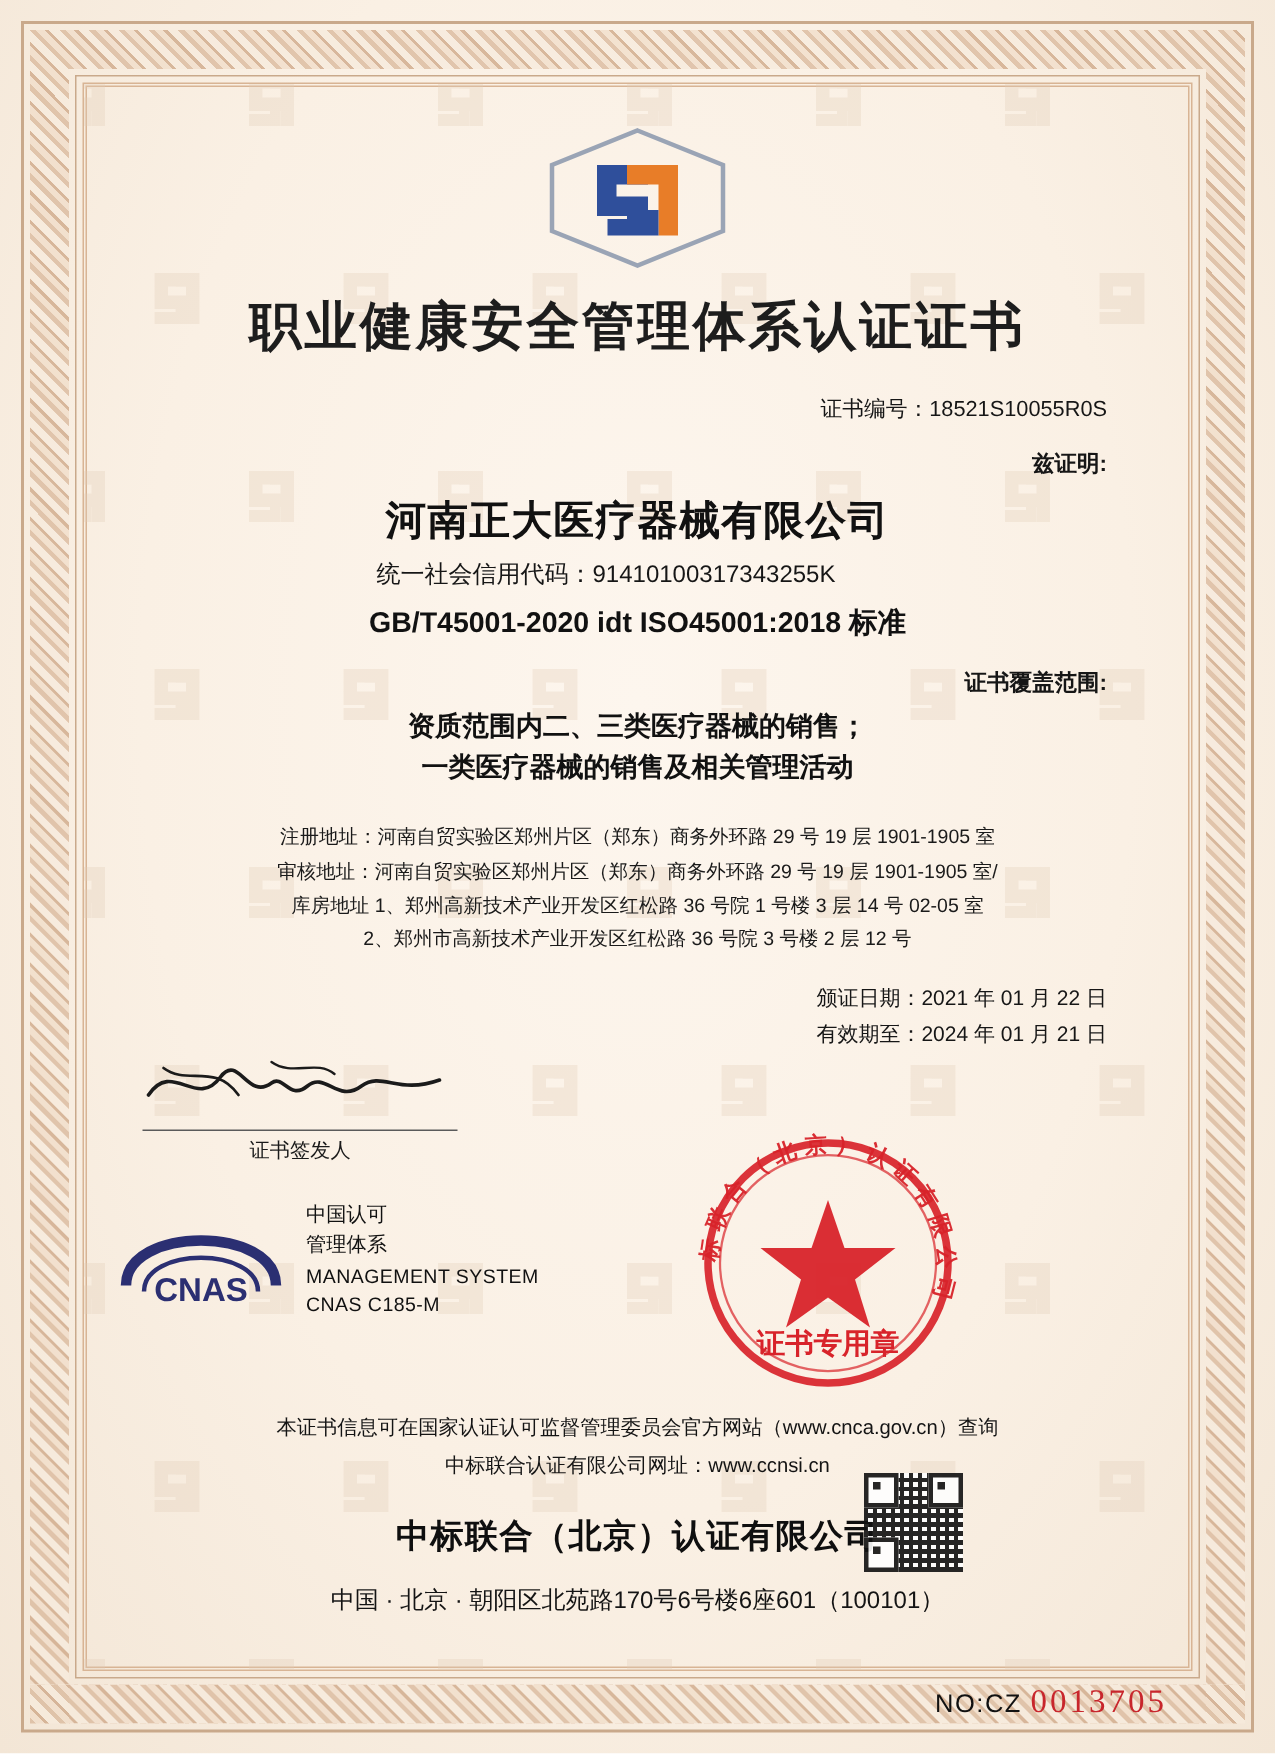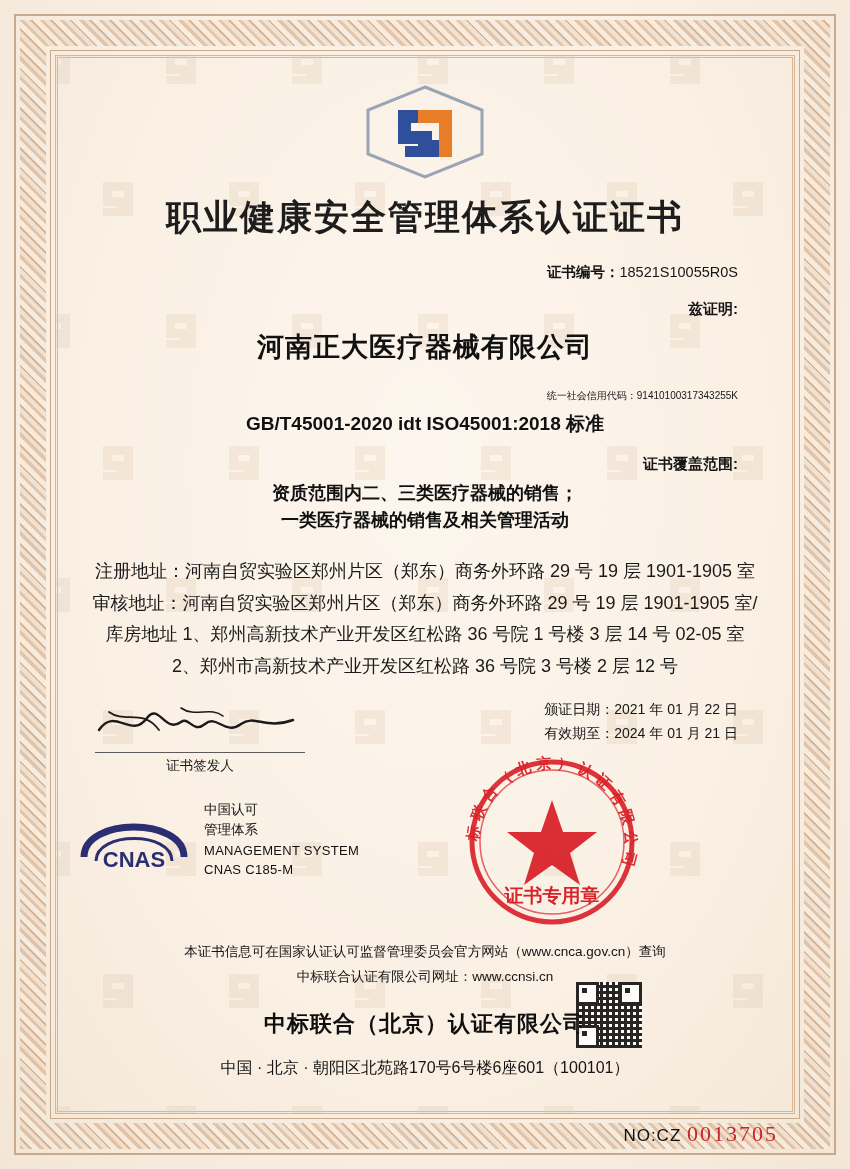--- a/index.html
+++ b/index.html
@@ -79,59 +79,58 @@
     letter-spacing: 2px;
     color: #1d1d1d;
   }
   .rowline {
     margin-top: 22px;
     text-align: right;
     padding-right: 42px;
     font-size: 14.5px;
     color: #161616;
   }
-  .rowline b { font-weight: bold; }
+  .rowline b { font-weight: normal; }
   .label-right {
     text-align: right;
     padding-right: 42px;
     font-size: 15px;
     font-weight: bold;
     color: #161616;
     margin-top: 18px;
   }
   .company {
     margin-top: 10px;
     font-size: 27px;
     font-weight: bold;
     color: #111;
     letter-spacing: 1px;
   }
   .credit-code {
-    margin-top: 24px;
-    text-align: right;
+    margin-top: 8px;
     padding-right: 42px;
-    font-size: 10px;
+    font-size: 16px;
     color: #161616;
   }
   .standard {
     margin-top: 8px;
     font-size: 19px;
     font-weight: bold;
     color: #111;
   }
   .scope-line {
     margin-top: 6px;
     font-size: 18px;
     font-weight: bold;
     color: #111;
     line-height: 1.5;
   }
   .addr-block {
     margin-top: 22px;
-    font-size: 18px;
+    font-size: 13px;
     line-height: 1.75;
     color: #1a1a1a;
   }
   .dates {
     margin-top: 16px;
     text-align: right;
     padding-right: 42px;
     font-size: 14px;
     line-height: 1.7;
     color: #161616;

